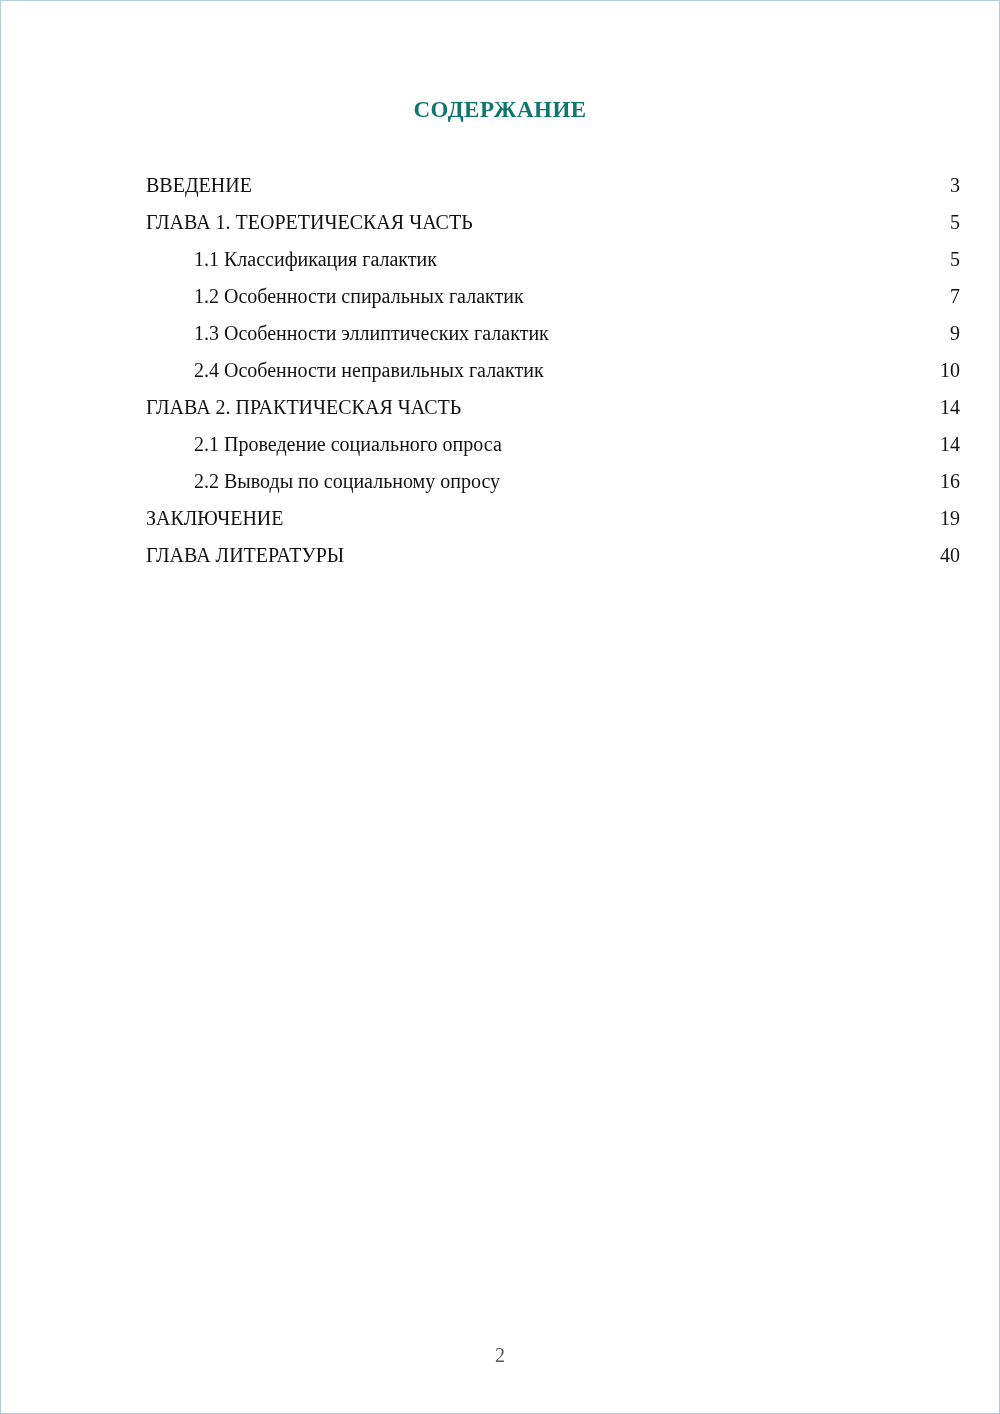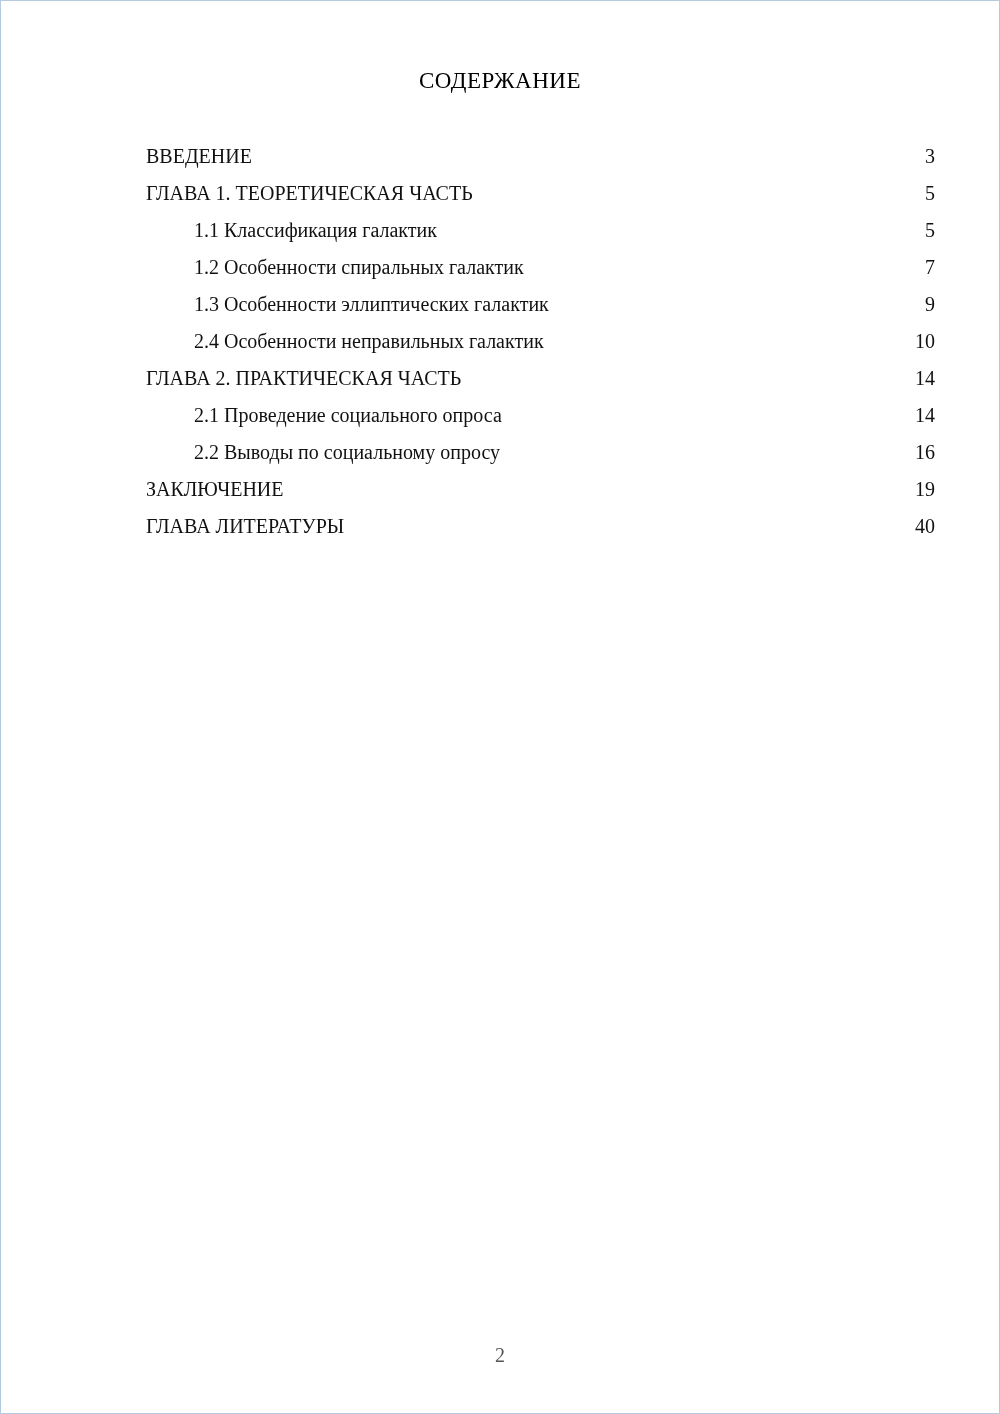--- a/index.html
+++ b/index.html
@@ -13,28 +13,28 @@
     height: 1414px;
     box-sizing: border-box;
     background: #ffffff;
     border: 1px solid #b4cbdf;
     font-family: "Liberation Serif", serif;
     color: #1a1a1a;
     overflow: hidden;
   }
   .doc-title {
     text-align: center;
-    padding-top: 67px;
+    padding-top: 96px;
     font-size: 23px;
-    font-weight: normal;
+    font-weight: bold;
     letter-spacing: 0.5px;
-    color: #000000;
+    color: #0f766e;
   }
   .toc {
-    margin: 44px 64px 0 145px;
+    margin: 44px 39px 0 145px;
   }
   .toc-row {
     display: flex;
     justify-content: space-between;
     align-items: baseline;
     font-size: 20px;
     line-height: 37px;
     color: #111111;
   }
   .toc-row.indent .toc-label {

